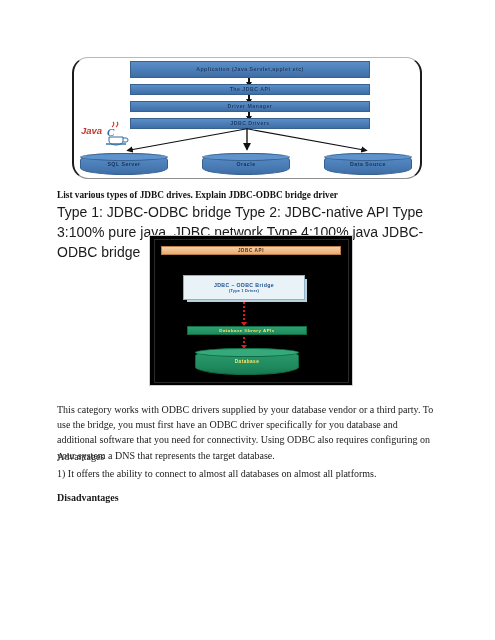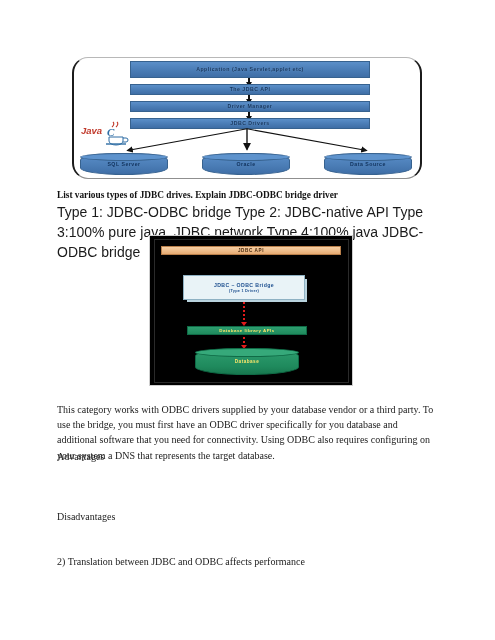--- a/index.html
+++ b/index.html
@@ -278,21 +278,21 @@
     width: 382px;
     font-family: "Liberation Serif", serif;
     font-size: 10px;
     line-height: 1.52;
     color: #1a1a1a;
   }
   .prose.p-main   { top: 402px; }
   .prose.h-adv    { top: 449px; font-weight: normal; }
   .prose.li-a1    { top: 466px; }
   .prose.li-a2    { top: 488px; }
-  .prose.h-dis    { top: 509px; font-weight: normal; }
+  .prose.h-dis    { top: 490px; font-weight: bold; }
   .prose.li-d1    { top: 533px; }
   .prose.li-d2    { top: 554px; }
 </style>
 </head>
 <body>
 
 <div class="page">
 
   <div class="diagram1">
 
@@ -371,16 +371,16 @@
       <div class="d2-redarrow r2"></div>
 
       <div class="d2-db">
         <span>Database</span>
       </div>
     </div>
   </div>
 
   <div class="prose p-main">This category works with ODBC drivers supplied by your database vendor or a third party. To use the bridge, you must first have an ODBC driver specifically for you database and additional software that you need for connectivity. Using ODBC also requires configuring on your system a DNS that represents the target database.</div>
   <div class="prose h-adv">Advantages</div>
+  <div class="prose li-a1">1) It offers the ability to connect to almost all databases on almost all platforms.</div>
   <div class="prose h-dis">Disadvantages</div>
-  <div class="prose li-d2">2) Translation between JDBC and ODBC affects performance</div>
 
 </div>
 
 </body></html>

